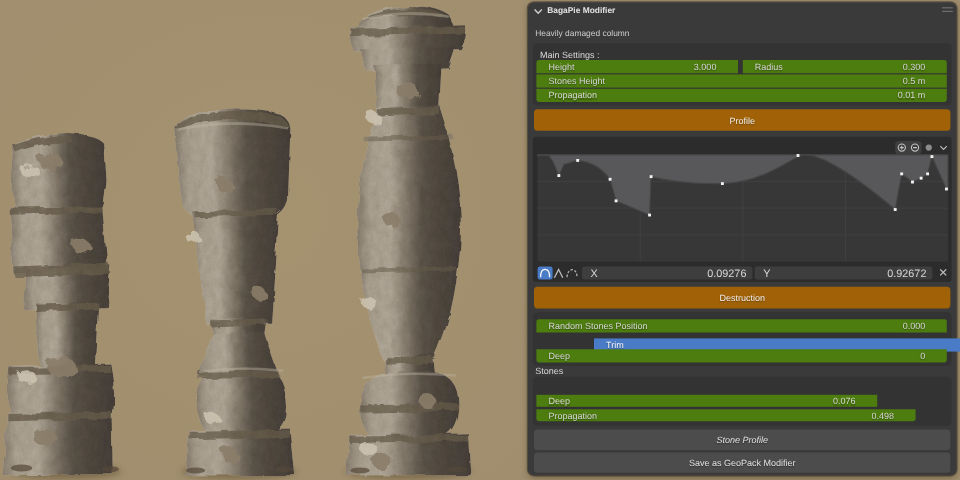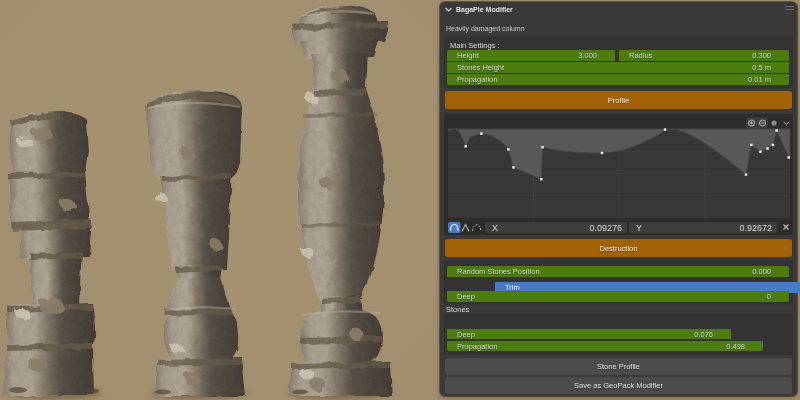--- a/index.html
+++ b/index.html
@@ -277,15 +277,15 @@
   <div class="box" style="left:4px;top:312px;width:349px;height:41px;"></div>
   <div class="row" style="left:7px;top:327px;width:284px;height:10px;">
       <span class="l">Deep</span>
       <span class="v">0.076</span>
     </div>
   <div class="row" style="left:7px;top:339px;width:316px;height:10px;border-radius:0 0 2px 2px;">
       <span class="l">Propagation</span>
       <span class="v">0.498</span>
     </div>
 
-  <div class="gbtn" style="left:5px;top:356px;width:347px;height:17px;">Stone Profile</div>
+  <div class="gbtn" style="left:5px;top:356px;width:347px;height:17px;font-style:italic;">Stone Profile</div>
   <div class="gbtn" style="left:5px;top:375px;width:347px;height:17px;">Save as GeoPack Modifier</div>
 </div>
 
 </body></html>

